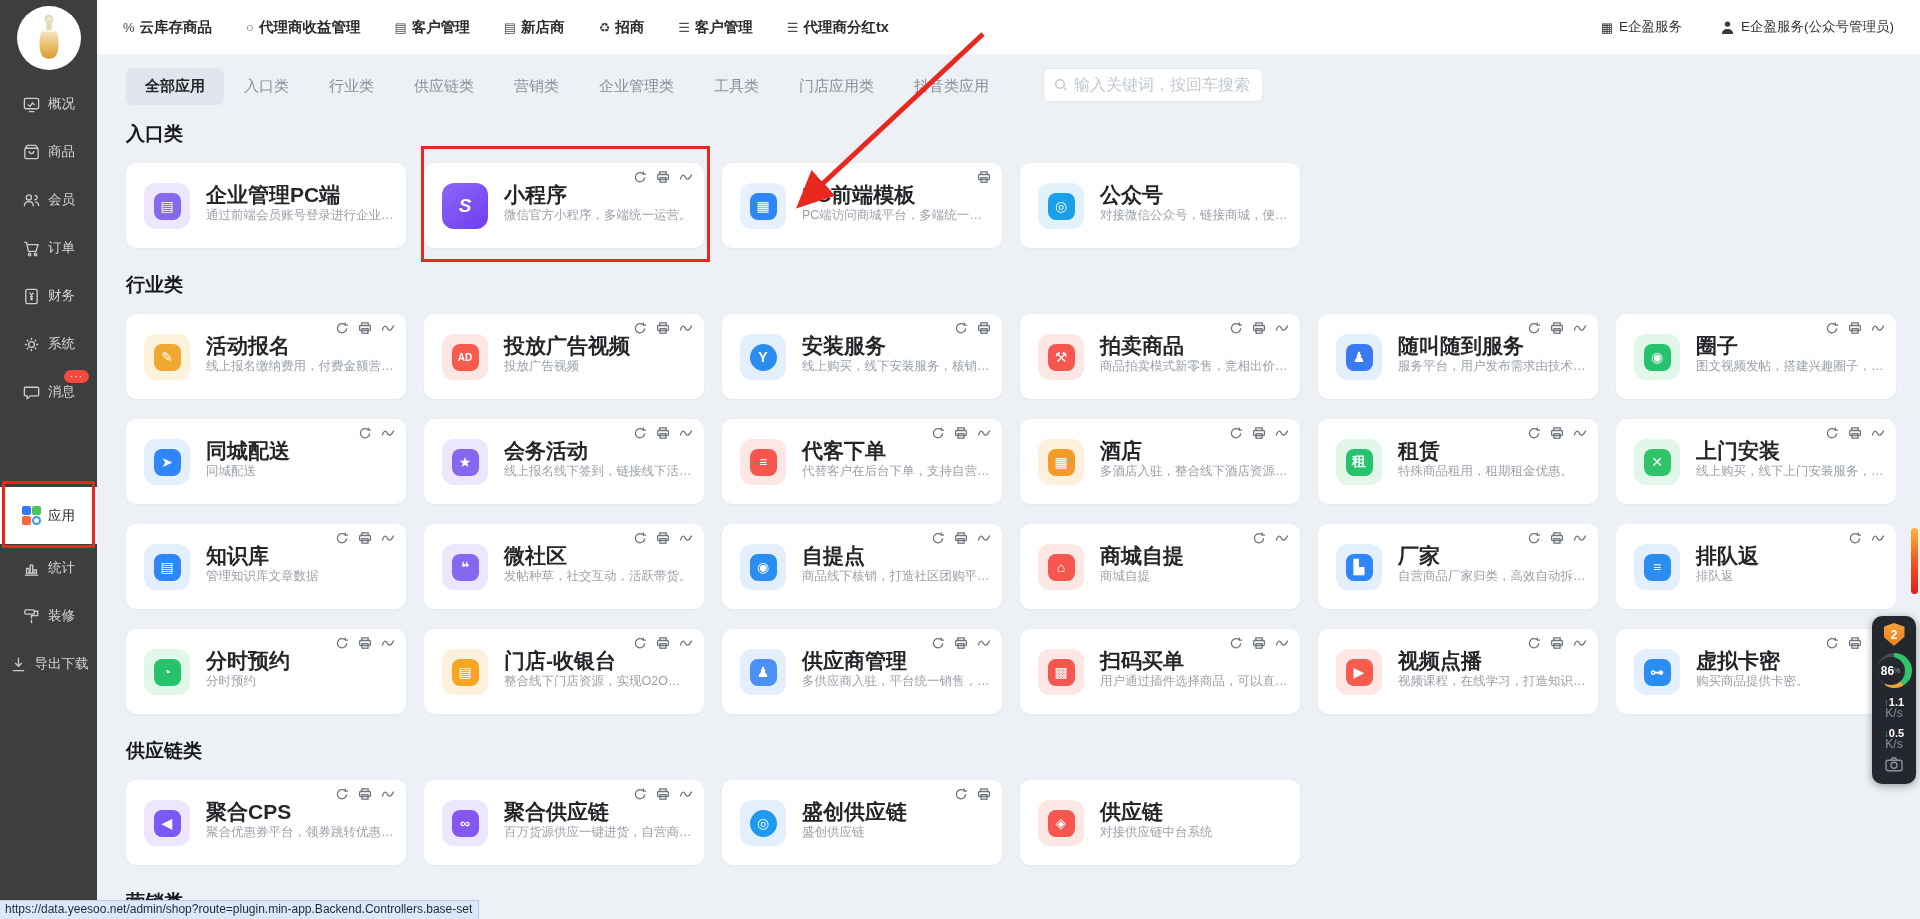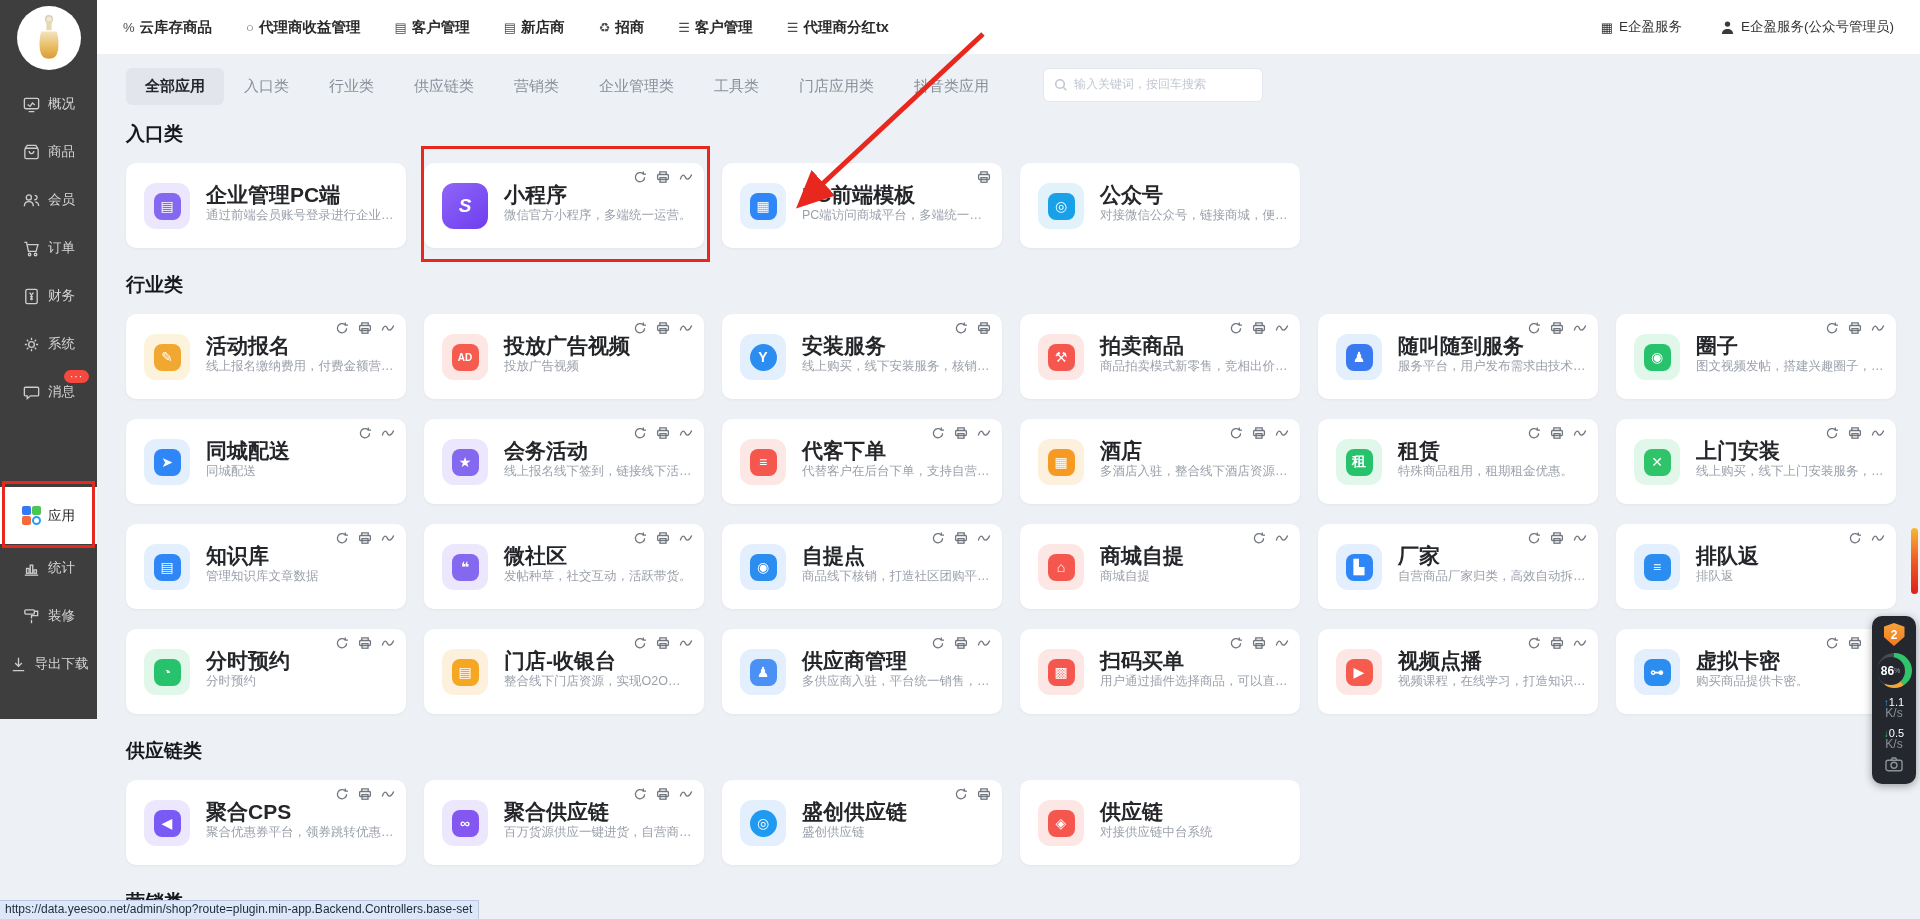--- a/index.html
+++ b/index.html
@@ -1,20 +1,20 @@
 <!DOCTYPE html>
 <html><head>
 <meta charset="utf-8">
 <style>
   * { margin:0; padding:0; box-sizing:border-box; }
   html,body { width:1920px; height:919px; overflow:hidden;
     font-family:"Liberation Sans","DejaVu Sans",sans-serif; background:#edf0f4; }
 
   
-  .sidebar { position:fixed; left:0; top:0; width:97px; height:719px; background:#3e3e3e; z-index:40; }
+  .sidebar { position:fixed; left:0; top:0; width:97px; height:919px; background:#3e3e3e; z-index:40; }
   .logo { position:absolute; left:17px; top:6px; width:64px; height:64px; border-radius:50%;
     background:#fff; display:flex; align-items:center; justify-content:center; overflow:hidden; }
   .side-nav { position:absolute; top:80px; left:0; width:100%; }
   .side-item { height:48px; display:flex; align-items:center; justify-content:center; gap:7px;
     color:#d6d6d6; font-size:13.5px; cursor:pointer; position:relative; }
   .side-item svg { width:19px; height:19px; stroke:#cdcdcd; fill:none; stroke-width:1.4; flex:0 0 auto; }
   .side-item.gap-top { margin-top:71px; }
   .side-item.active { background:#ffffff; color:#2b2b2b; height:57px; }
   .badge { position:absolute; top:2px; right:8px; background:#f5483e; color:#fff; border-radius:9px;
     font-size:10px; line-height:13px; padding:0 6px; letter-spacing:1px; }
@@ -37,21 +37,21 @@
   .tr-item svg { width:15px; height:15px; fill:#3a3a3a; }
 
   
   .content { margin-left:97px; height:865px; padding:14px 26px 0 29px; position:relative; overflow:hidden; }
   .tabsbar { display:flex; align-items:flex-start; }
   .tab { font-size:15px; color:#8a909b; padding:9px 20px; cursor:pointer; white-space:nowrap; }
   .tab.active { background:#e2e6ec; color:#23262b; font-weight:700; border-radius:6px; padding:9px 19px; }
   .searchbox { margin-left:34px; width:220px; height:34px; background:#fff; border:1px solid #e3e7ee;
     border-radius:6px; display:flex; align-items:center; padding:0 10px; gap:6px; }
   .searchbox svg { width:14px; height:14px; stroke:#c2c8d2; fill:none; stroke-width:1.6; flex:0 0 auto; }
-  .searchbox input { border:none; outline:none; flex:1; font-size:12px; color:#4c1d95; background:transparent; font-family:Liberation Mono, monospace; }
+  .searchbox input { border:none; outline:none; flex:1; font-size:16px; color:#4c1d95; background:transparent; font-family:Liberation Serif, serif; }
   .searchbox input::placeholder { color:#c2c8d2; }
 
   .section-title { font-size:19px; font-weight:700; color:#17191c; margin-top:24px; margin-bottom:16px; }
   .section:first-of-type .section-title { margin-top:16px; }
   .grid { display:grid; grid-template-columns:repeat(6,280px); column-gap:18px; row-gap:20px; }
 
   .card { position:relative; width:280px; height:85px; background:#fff; border-radius:10px;
     box-shadow:0 1px 3px rgba(30,40,60,.05); cursor:pointer; }
   .card .acts { position:absolute; top:7px; right:11px; display:flex; gap:9px; }
   .card .acts span { width:14px; height:14px; display:block; cursor:pointer; }
@@ -82,21 +82,21 @@
   .shield { width:21px; height:23px; background:linear-gradient(180deg,#f6a13c,#ef7b1f);
     clip-path:polygon(50% 0,100% 16%,100% 60%,50% 100%,0 60%,0 16%); display:flex; align-items:center;
     justify-content:center; color:#fff; font-size:12px; font-weight:700; }
   .gauge { width:35px; height:35px; border-radius:50%;
     background:conic-gradient(#31c46a 0 150deg,#f0a73a 150deg 215deg,#474c55 215deg 360deg);
     display:flex; align-items:center; justify-content:flex-start; }
   .gauge .inner { width:28px; height:28px; border-radius:50%; background:#24272e; display:flex;
     align-items:center; justify-content:center; color:#fff; font-weight:700; font-size:12px; }
   .gauge .inner small { font-size:7px; color:#98a0aa; font-weight:400; }
   .speed { text-align:center; line-height:11px; }
-  .speed .n { color:#fff; font-size:11px; font-weight:400; }
+  .speed .n { color:#fff; font-size:11px; font-weight:700; }
   .speed .a-up { color:#36a3f7; font-size:10px; }
   .speed .a-dn { color:#35c26a; font-size:10px; }
   .speed .u { color:#8b929c; font-size:12px; display:block; }
   .cam svg { width:18px; height:15px; stroke:#8b929c; fill:none; stroke-width:1.4; }
 </style>
 </head>
 <body>
 
 <svg width="0" height="0" style="position:absolute">
   <defs>

